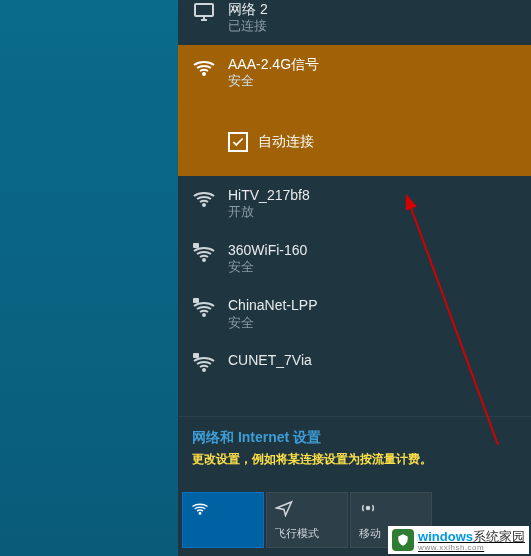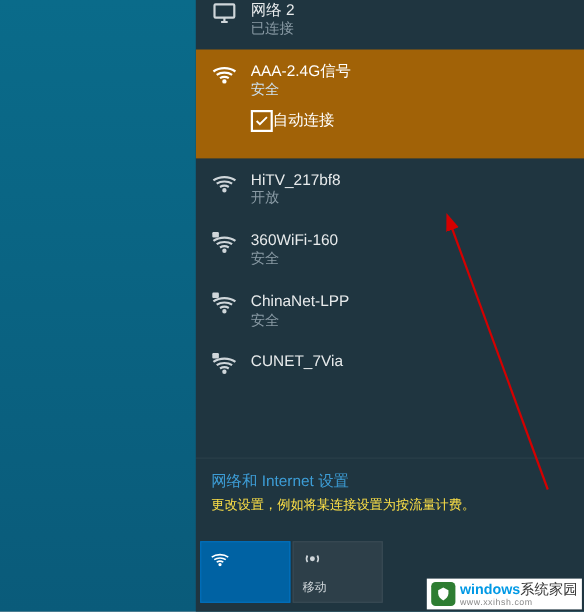--- a/index.html
+++ b/index.html
@@ -10,38 +10,38 @@
     .network-item.ethernet { padding-top: 0; border-radius: 16px; }
     .network-item.selected { background: #a16207; padding-bottom: 24px; flex-direction: column; gap: 10px; }
     .network-row { display: flex; align-items: flex-start; gap: 12px; width: 100%; }
     .net-icon { width: 24px; height: 24px; flex-shrink: 0; color: #cfd6da; display: flex; align-items: center; justify-content: center; }
     .network-item.selected .net-icon { color: #ffffff; }
     .net-text { flex: 1; min-width: 0; }
     .net-name { color: #e8ebec; font-size: 14px; line-height: 1.3; white-space: nowrap; overflow: hidden; text-overflow: ellipsis; }
     .network-item.selected .net-name { color: #ffffff; }
     .net-sub { color: #8a9ba5; font-size: 13px; line-height: 1.3; }
     .network-item.selected .net-sub { color: #cde1f0; }
-    .auto-row { display: flex; align-items: center; gap: 0; width: 100%; padding-left: 36px; }
+    .auto-row { display: flex; align-items: center; gap: 10px; width: 100%; padding-left: 36px; margin-top: 32px; }
     .chk { width: 20px; height: 20px; border: 2px solid #fff; background: transparent; display: flex; align-items: center; justify-content: center; }
     .chk svg { width: 14px; height: 14px; }
     .auto-label { color: #fff; font-size: 14px; }
     .connect-row { width: 100%; display: flex; justify-content: flex-end; padding-top: 6px; }
     .connect-btn { background: #3a7aa8; border: 1px solid #5a92b9; color: #fff; font-size: 14px; padding: 6px 0; width: 140px; text-align: center; cursor: pointer; }
-    .settings { padding: 12px 14px 24px 14px; border-top: 1px solid rgba(255,255,255,0.05); }
+    .settings { padding: 12px 14px 24px 14px; border-top: 1px solid rgba(255,255,255,0.05); font-weight: bold; }
     .settings-link { color: #3d9dd6; font-size: 14px; margin-bottom: 4px; cursor: pointer; }
     .settings-desc { color: #fde047; font-size: 12px; line-height: 1.4; }
     .bottom-bar { display: flex; gap: 2px; padding: 0 4px 8px 4px; }
     .bb-tile { width: 82px; height: 56px; background: #2d3f49; border: 1px solid #3a4b55; padding: 6px 8px; display: flex; flex-direction: column; justify-content: space-between; cursor: pointer; }
     .bb-tile.active { background: #0062a3; border-color: #0072c0; }
     .bb-icon { width: 18px; height: 18px; color: #cfd6da; }
     .bb-tile.active .bb-icon { color: #fff; }
     .bb-label { color: #cfd6da; font-size: 11px; white-space: nowrap; overflow: hidden; }
     .bb-tile.active .bb-label { color: #fff; margin-top: 42px; }
     .arrow { position: absolute; pointer-events: none; }
-    .watermark { position: absolute; right: 2px; bottom: 2px; display: flex; align-items: center; background: #fff; padding: 2px 4px; gap: 4px; }
+    .watermark { position: absolute; right: 2px; bottom: 2px; display: flex; align-items: center; background: #fff; padding: 2px 4px; gap: 4px; text-decoration: underline; }
     .wm-badge { width: 22px; height: 22px; background: #2e7d32; border-radius: 4px; display: flex; align-items: center; justify-content: center; }
     .wm-text1 { color: #0099e5; font-size: 13px; font-weight: bold; }
     .wm-text2 { color: #333; font-size: 13px; }
     .wm-sub { font-size: 8px; color: #888; letter-spacing: 0.5px; }
     .wm-col { display: flex; flex-direction: column; line-height: 1; }
   </style>
 </head>
 <body>
 
 <div class="panel">
@@ -160,20 +160,28 @@
             <path d="M5 13 a10 7 0 0 1 14 0"></path>
             <path d="M8 16 a6 4 0 0 1 8 0"></path>
             <circle cx="12" cy="19" r="1" fill="currentColor"></circle>
           </svg>
       </span>
       <span class="bb-label">WLAN</span>
     </div>
     <div class="bb-tile">
       <span class="bb-icon">
         <svg viewBox="0 0 24 24" fill="none" stroke="currentColor" stroke-width="2">
+            <path d="M2 12 L22 4 L14 22 L12 14 Z"></path>
+          </svg>
+      </span>
+      <span class="bb-label">飞行模式</span>
+    </div>
+    <div class="bb-tile">
+      <span class="bb-icon">
+        <svg viewBox="0 0 24 24" fill="none" stroke="currentColor" stroke-width="2">
             <circle cx="12" cy="12" r="2" fill="currentColor"></circle>
             <path d="M6 8 a8 8 0 0 0 0 8"></path>
             <path d="M18 8 a8 8 0 0 1 0 8"></path>
           </svg>
       </span>
       <span class="bb-label">移动</span>
     </div>
   </div>
 </div>
 

